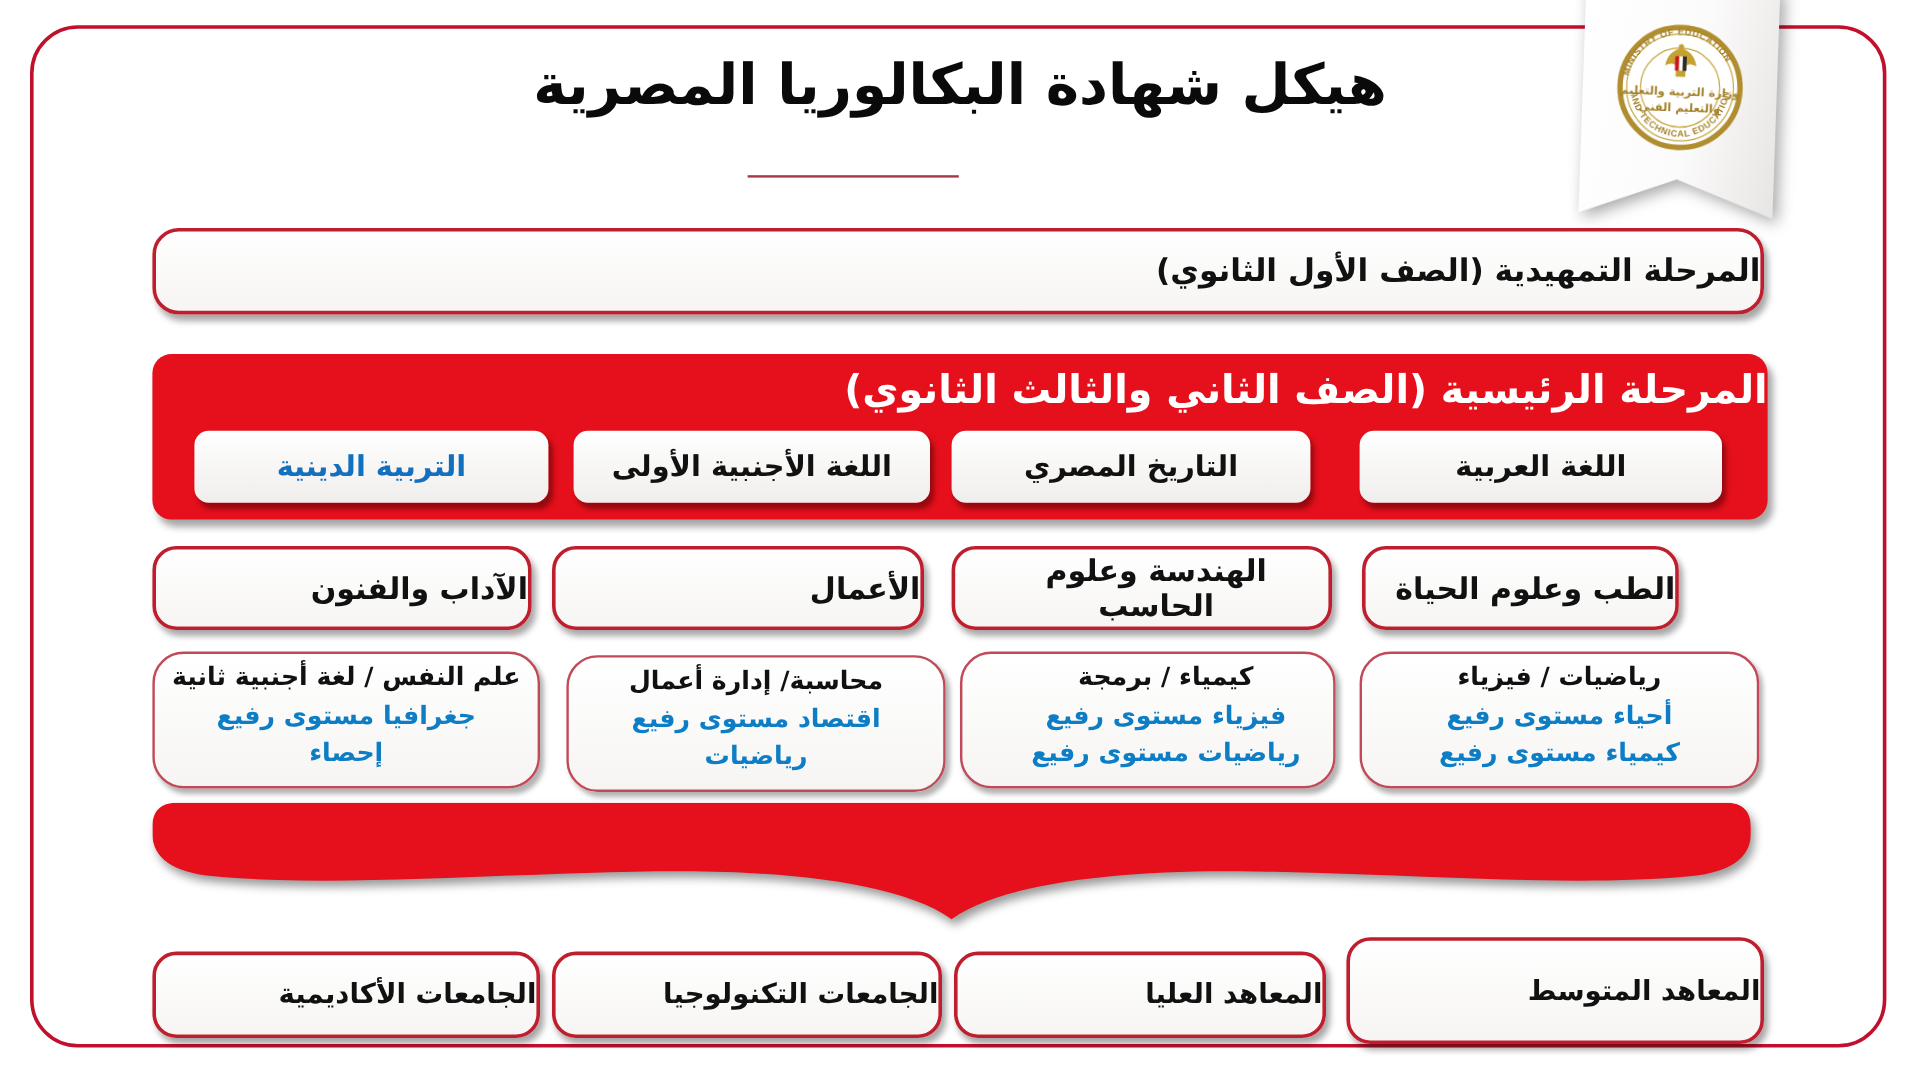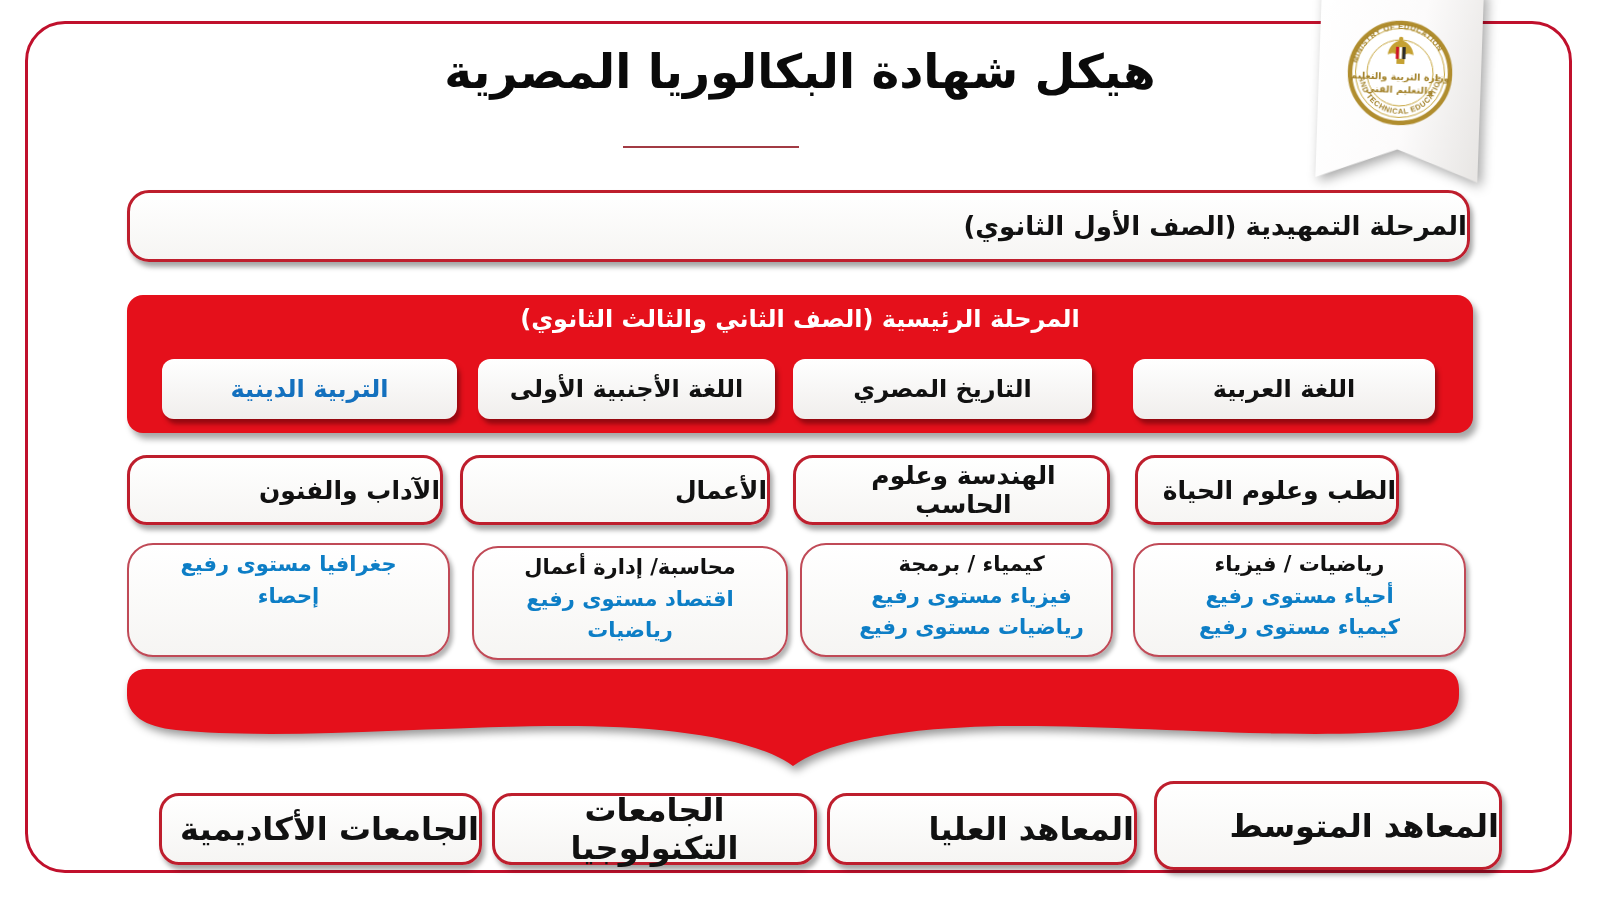--- a/index.html
+++ b/index.html
@@ -45,22 +45,22 @@
     font-weight:bold;color:#111;direction:rtl;
   }
   .prep{left:127px;top:190px;width:1343px;height:72px;font-size:26px;border-radius:22px;}
 
   
   .main-stage{
     position:absolute;left:127px;top:295px;width:1346px;height:138px;
     background:#E5101B;border-radius:16px;box-shadow:4px 6px 6px rgba(0,0,0,0.35);
   }
   .main-title{
-    position:absolute;left:0;top:10px;width:100%;text-align:center;
-    color:#ffffff;font-size:24px;font-weight:bold;direction:rtl;
+    position:absolute;left:0;top:10px;width:100%;text-align:right;
+    color:#ffffff;font-size:33px;font-weight:bold;direction:rtl;
   }
   .subject{
     position:absolute;top:64px;height:60px;box-sizing:border-box;
     background:linear-gradient(180deg,#ffffff 0%,#f0eeec 100%);
     border-radius:12px;box-shadow:3px 5px 4px rgba(70,0,5,0.5);
     display:flex;align-items:center;justify-content:center;
     font-size:24px;font-weight:bold;color:#111;direction:rtl;
   }
   .s0{left:35px;width:295px;}
   .s1{left:351px;width:297px;}
@@ -87,21 +87,21 @@
   .d2{left:800px;width:313px;padding-left:36px;}
   .d3{left:1133px;width:333px;}
 
   
   .brace{
     position:absolute;left:127px;top:669px;width:1332px;height:98px;
     filter:drop-shadow(3px 5px 4px rgba(0,0,0,0.4));
   }
 
   
-  .dest{top:793px;height:72px;font-size:32px;margin-left:32px;}
+  .dest{top:793px;height:72px;font-size:23px;}
   .b0{left:127px;width:323px;}
   .b1{left:460px;width:325px;}
   .b2{left:795px;width:310px;}
   .b3{left:1122px;top:781px;width:348px;height:89px;}
 
   .seal-ring-text{font-family:"Liberation Sans",sans-serif;font-size:7.5px;font-weight:bold;fill:#A3822A;letter-spacing:0.6px;}
   .seal-ar{font-family:"DejaVu Sans",sans-serif;font-size:9.5px;font-weight:bold;fill:#A3822A;}
 </style>
 </head>
 <body>
@@ -147,20 +147,21 @@
   <div class="subject s1">اللغة الأجنبية الأولى</div>
   <div class="subject s3">اللغة العربية</div>
 </div>
 
 <div class="box track t0">الآداب والفنون</div>
 <div class="box track t1">الأعمال</div>
 <div class="box track t2">الهندسة وعلوم الحاسب</div>
 <div class="box track t3">الطب وعلوم الحياة</div>
 
 <div class="box detail d0">
+  <span class="core">علم النفس / لغة أجنبية ثانية</span>
   <span class="hl">جغرافيا مستوى رفيع</span>
   <span class="hl">إحصاء</span>
 </div>
 <div class="box detail d1">
   <span class="core">محاسبة/ إدارة أعمال</span>
   <span class="hl">اقتصاد مستوى رفيع</span>
   <span class="hl">رياضيات</span>
 </div>
 <div class="box detail d2">
   <span class="core">كيمياء / برمجة</span>

